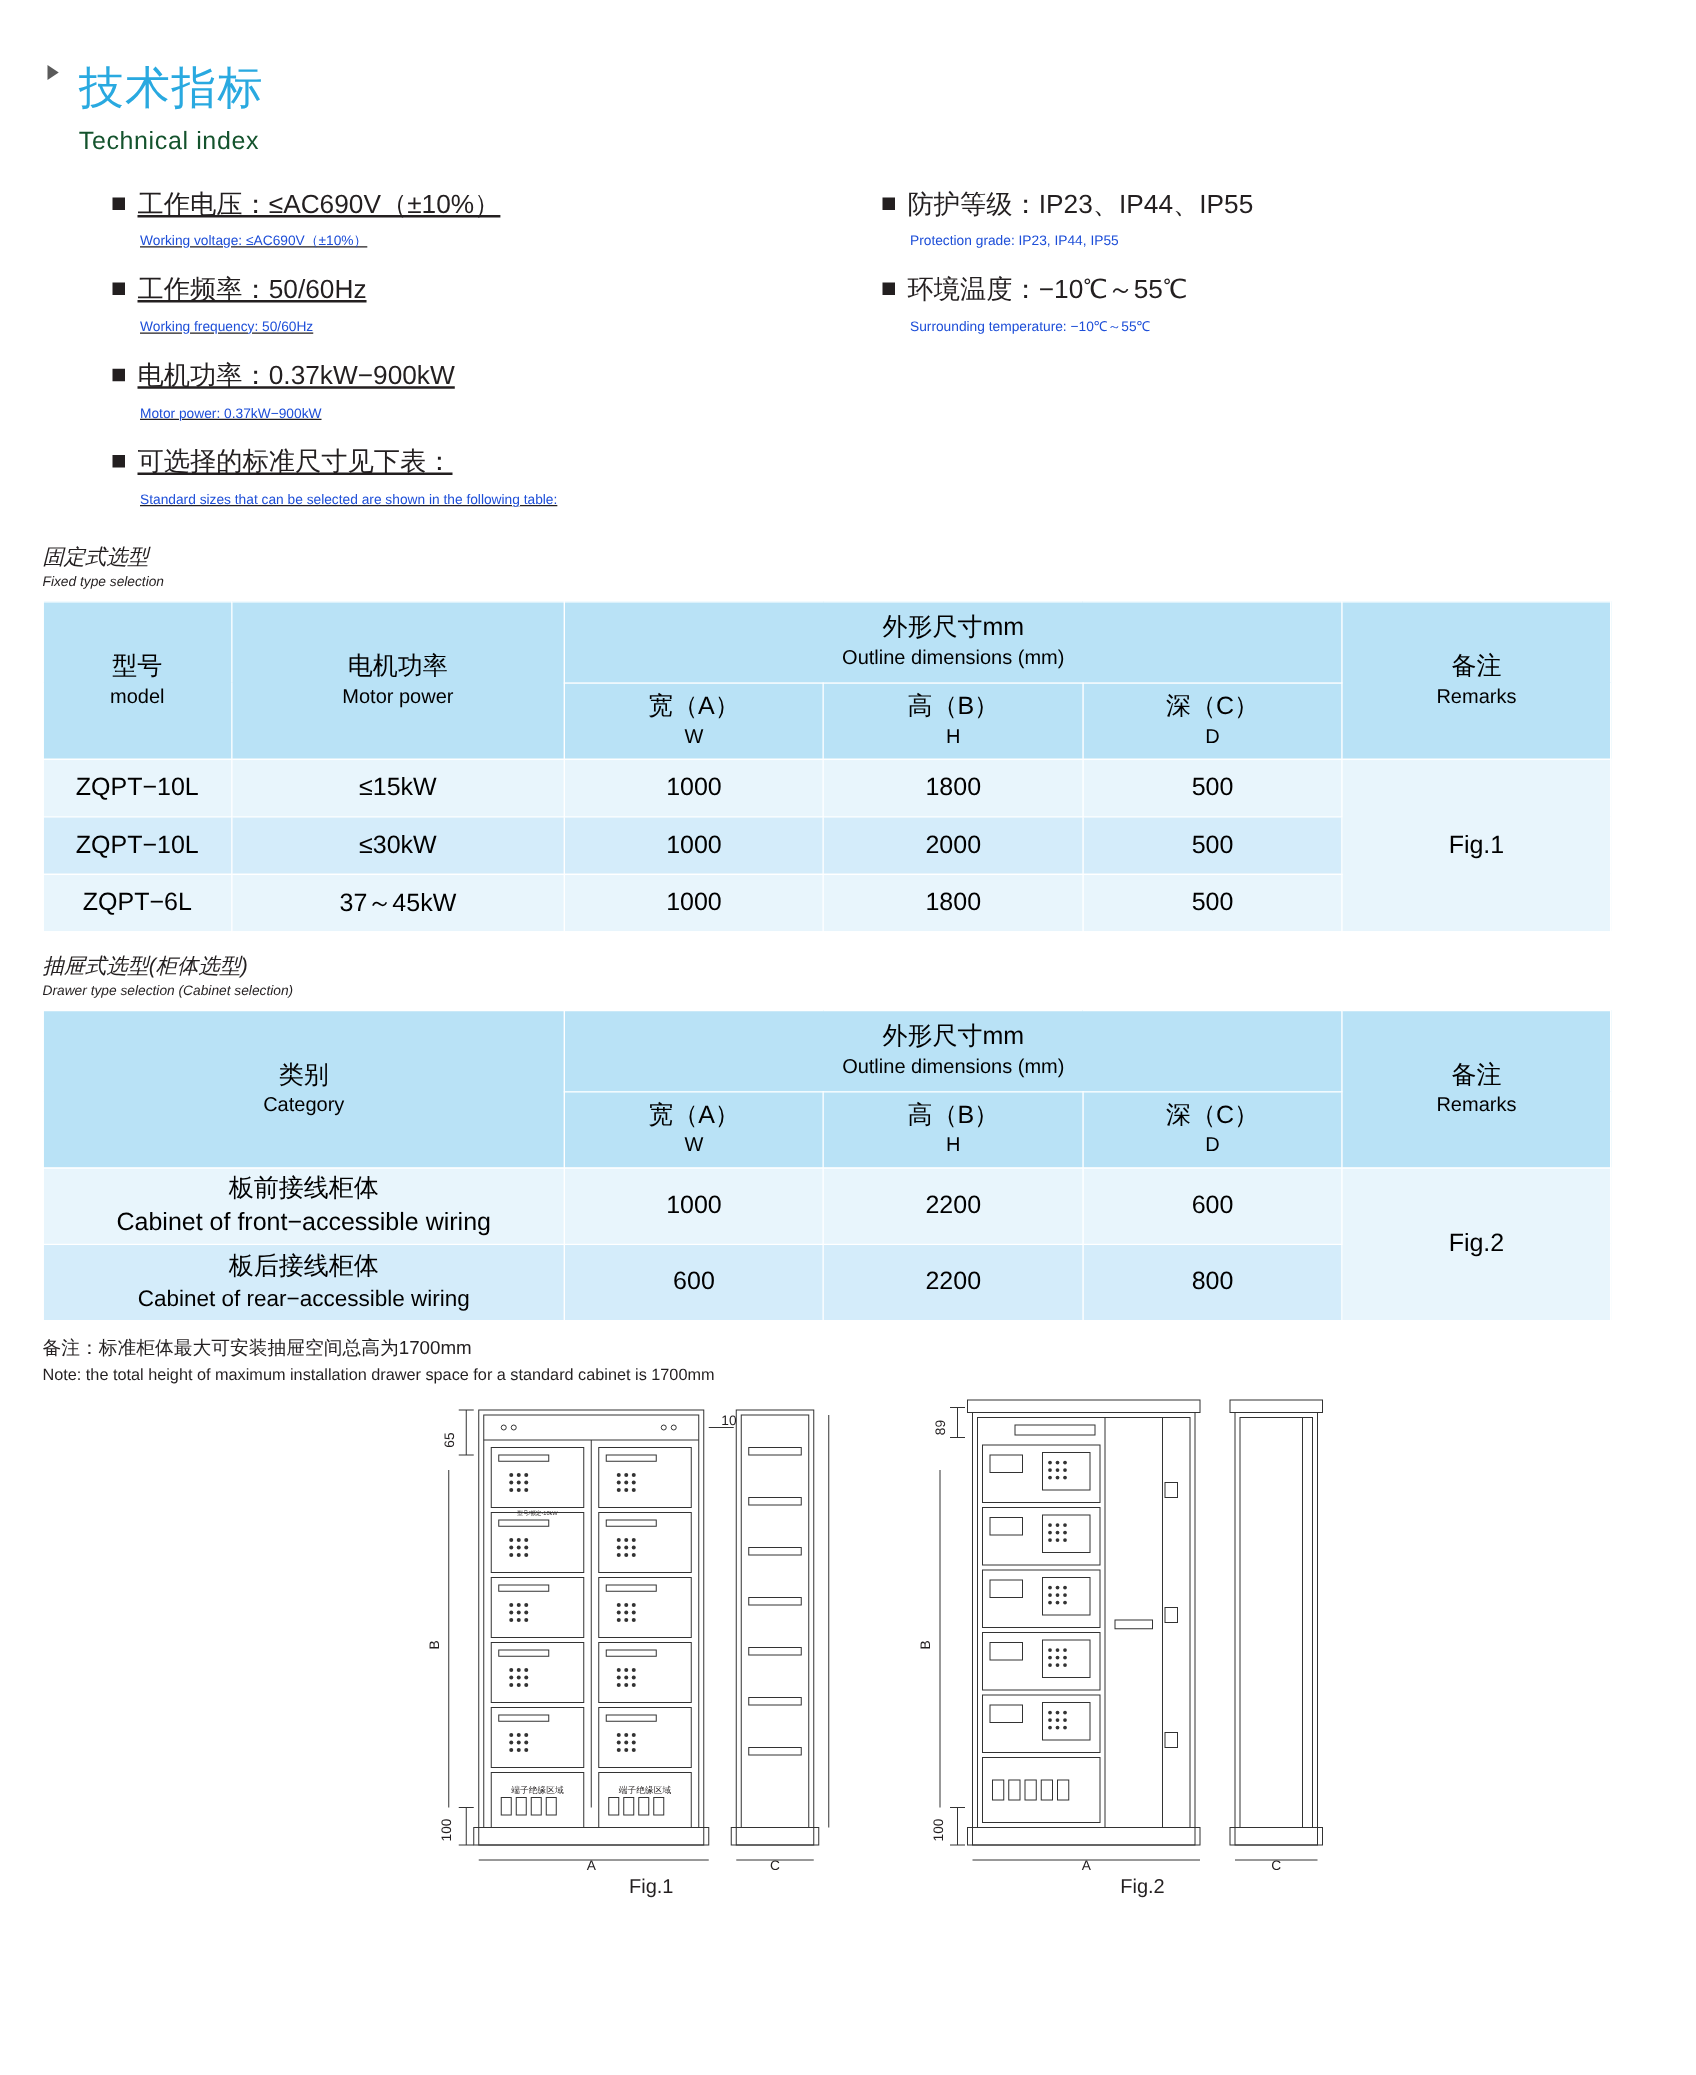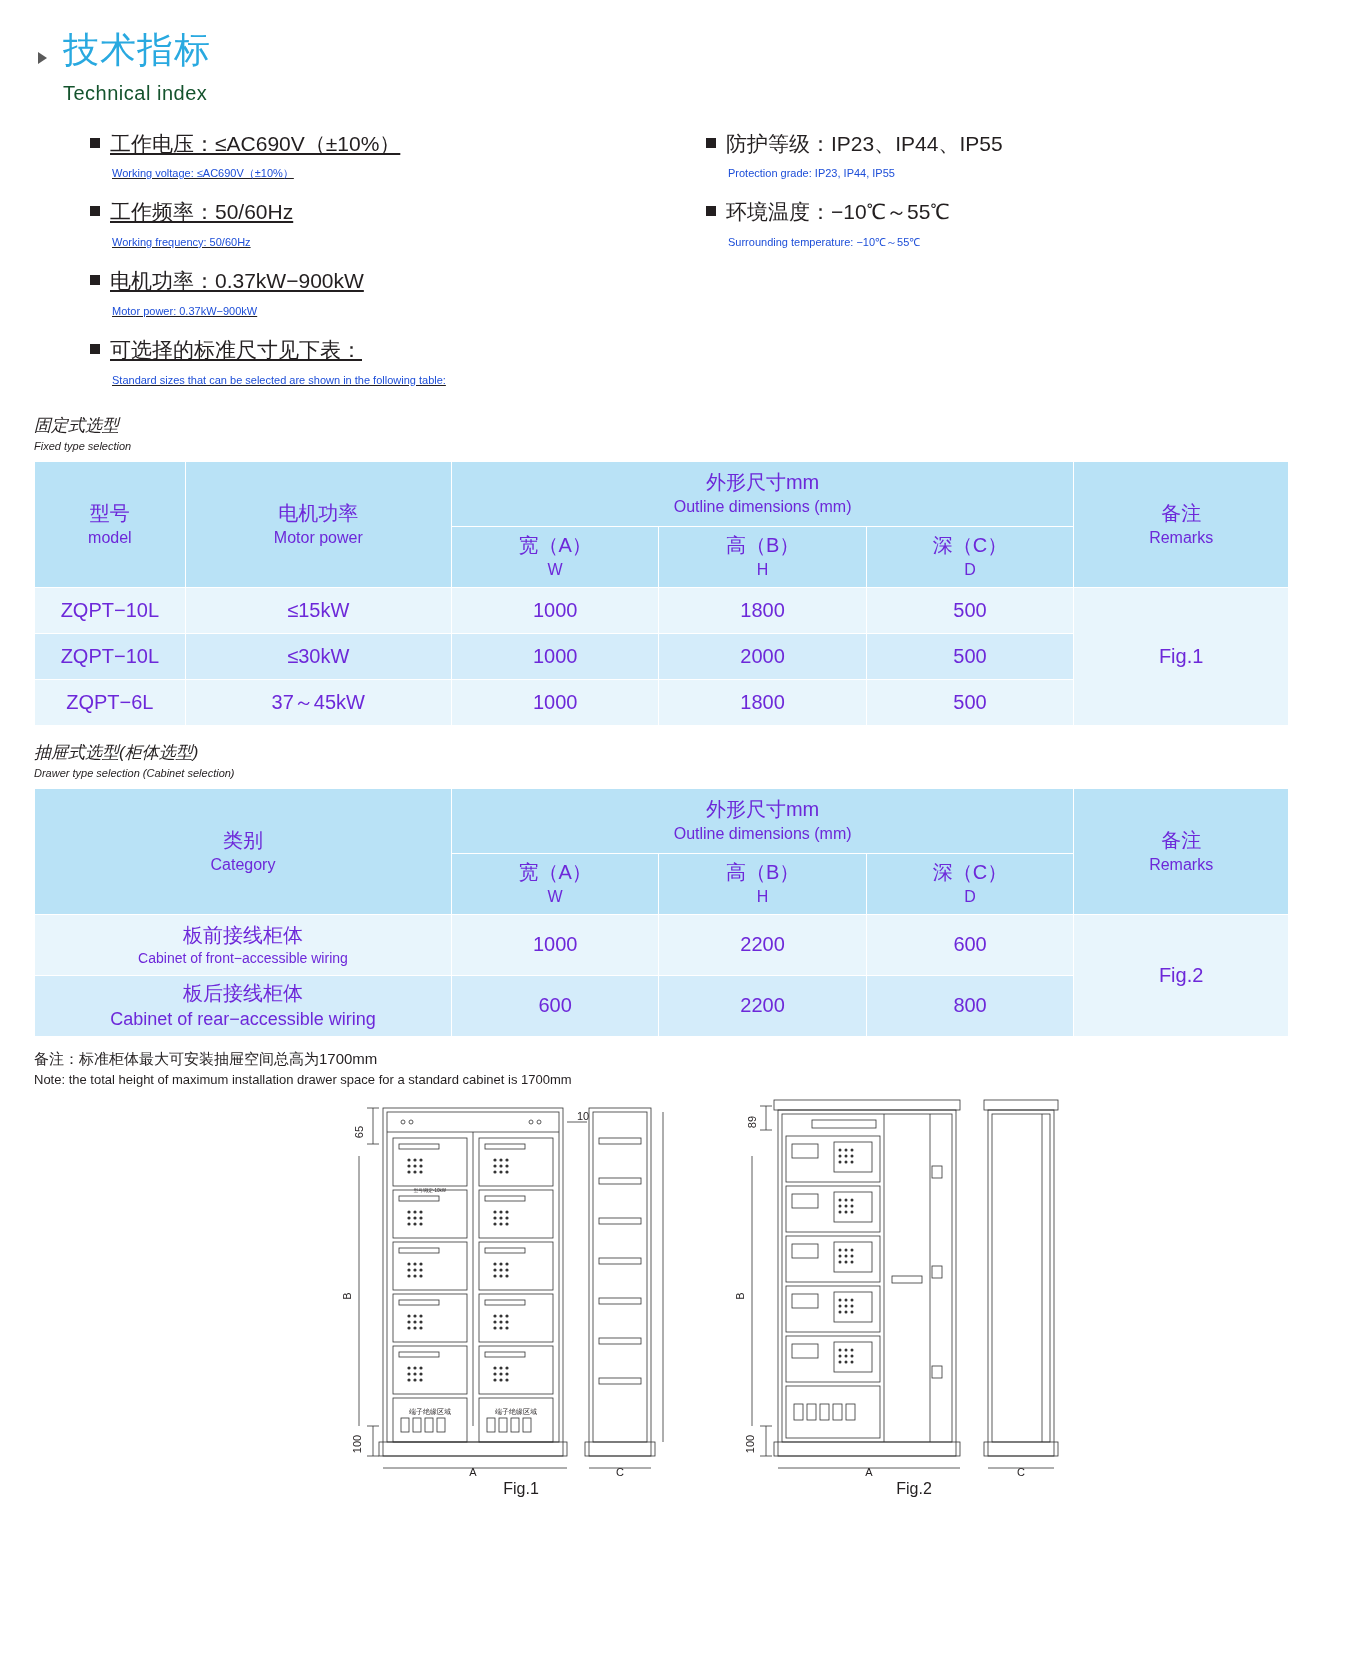--- a/index.html
+++ b/index.html
@@ -38,20 +38,21 @@
     margin-top: 22px;
     margin-left: 4px;
     margin-right: 16px;
   }
   .title-cn {
     font-size: 36px;
     color: #29a9e0;
     letter-spacing: 1px;
     line-height: 1.1;
     font-weight: normal;
+    margin-top: 20px;
   }
   .title-en {
     font-size: 20px;
     color: #14532d;
     letter-spacing: 0.5px;
     margin-top: 12px;
     font-weight: normal;
   }
 
   
@@ -101,21 +102,21 @@
     width: 1255px;
     border-collapse: collapse;
     margin-top: 6px;
     table-layout: fixed;
   }
   table.spec-table td, table.spec-table th {
     border: 1px solid #ffffff;
     text-align: center;
     vertical-align: middle;
     font-weight: normal;
-    color: #6d28d9;
+    color: #000000;
   }
   .hdr { background: #b9e2f6; }
   .row-odd { background: #e8f5fc; }
   .row-even { background: #d4ecfa; }
   .cn-l { font-size: 20px; line-height: 1.35; display:block;}
   .en-l { font-size: 16px; line-height: 1.35; display:block; }
   .val  { font-size: 20px; }
   .h-main { height: 62px; }
   .h-sub  { height: 58px; }
   .h-row  { height: 43px; }
@@ -325,21 +326,21 @@
         </td>
         <td class="hdr h-sub">
           <span class="cn-l">深（C）</span>
           <span class="en-l">D</span>
         </td>
       </tr>
 
       <tr>
         <td class="row-odd h-row2">
           <span class="cn-l">板前接线柜体</span>
-          <span class="cn-l" style="font-size:14px">Cabinet of front−accessible wiring</span>
+          <span class="cn-l" style="font-size:20px">Cabinet of front−accessible wiring</span>
         </td>
         <td class="row-odd h-row2 val">1000</td>
         <td class="row-odd h-row2 val">2200</td>
         <td class="row-odd h-row2 val">600</td>
         <td class="row-odd val" rowspan="2">Fig.2</td>
       </tr>
       <tr>
         <td class="row-even h-row2">
           <span class="cn-l">板后接线柜体</span>
           <span class="cn-l" style="font-size:18px">Cabinet of rear−accessible wiring</span>

